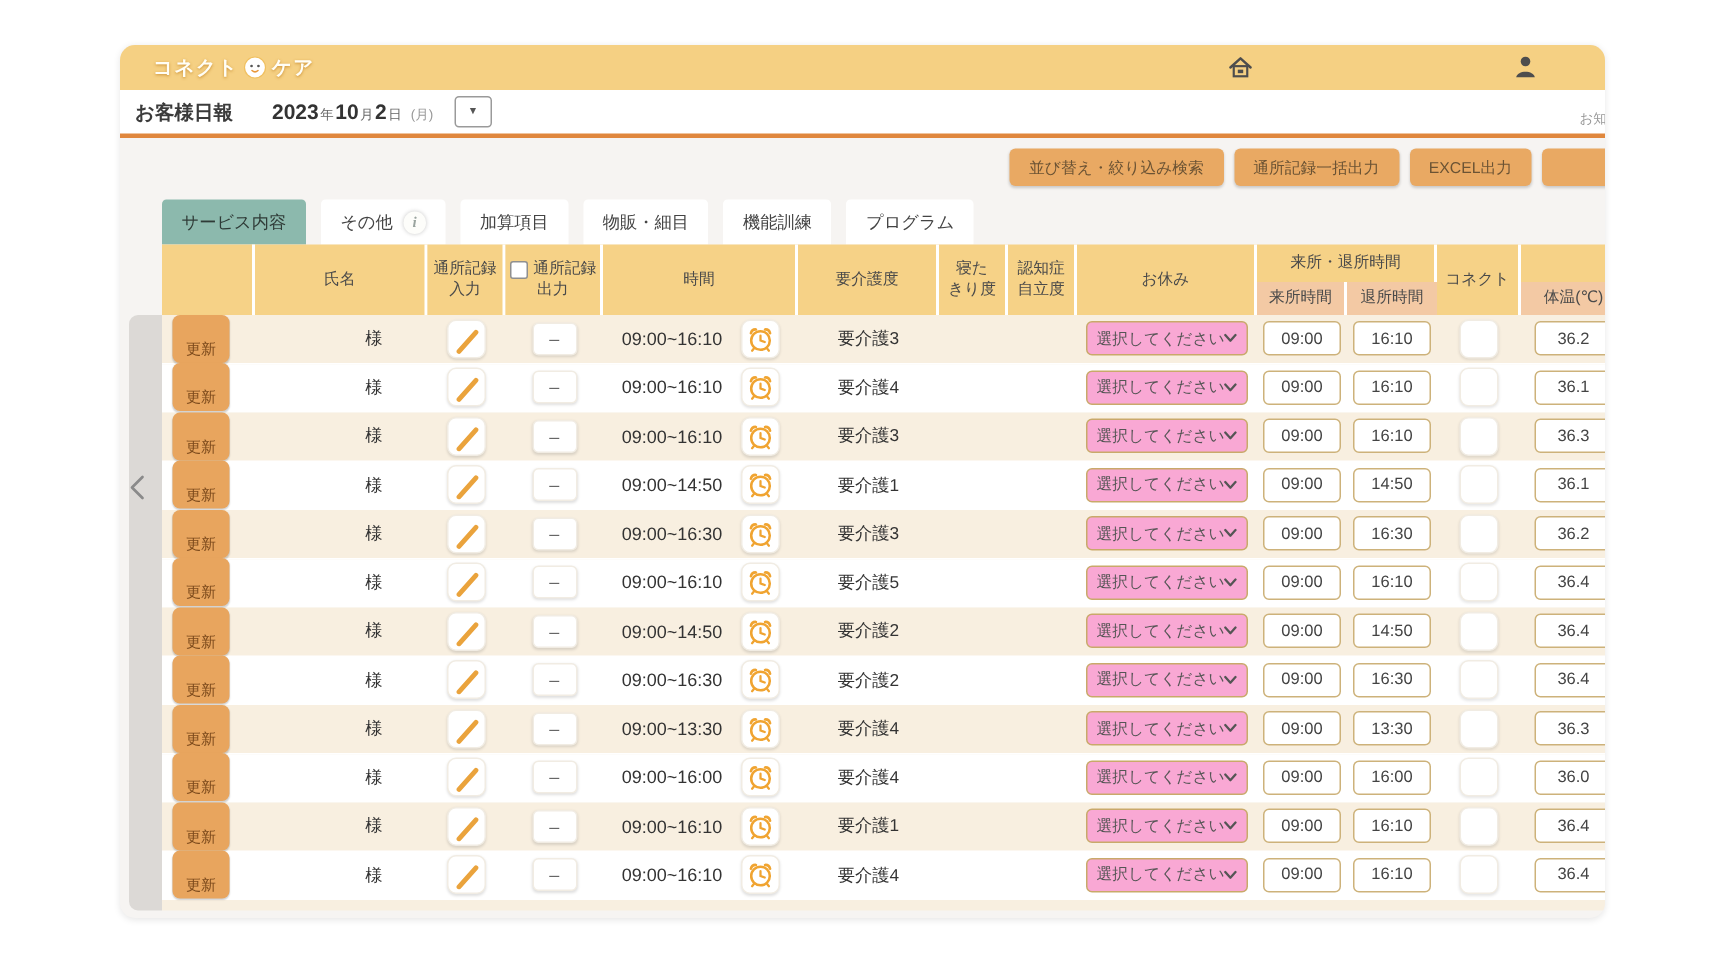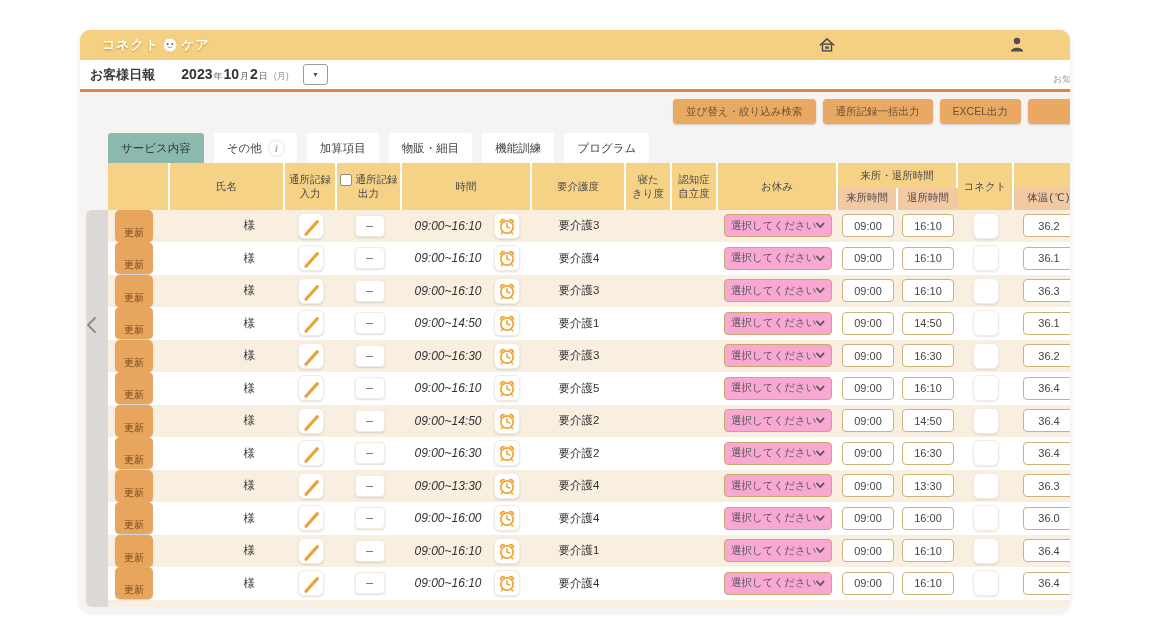--- a/index.html
+++ b/index.html
@@ -46,21 +46,21 @@
     font-family:"Liberation Serif","DejaVu Serif",serif;font-style:italic;font-weight:bold;
     font-size:10px;color:#9aa49f;}
   
   .table-wrap{position:absolute;left:28px;top:133px;width:976px;}
   .thead{display:flex;height:47px;}
   .th{background:#f6d287;border-right:2px solid #fff;display:flex;align-items:center;
     justify-content:center;text-align:center;white-space:pre-line;font-size:10.5px;
     color:#4a4a4a;box-sizing:border-box;flex:none;line-height:1.25;}
   .th-group{flex-direction:column;padding:0;}
   .vg-top{height:25px;width:100%;display:flex;align-items:center;justify-content:center;}
-  .vg-bottom{height:22px;width:100%;display:flex;font-family:Liberation Mono, monospace;}
+  .vg-bottom{height:22px;width:100%;display:flex;}
   .vg-cell{background:#f3c9a4;display:flex;align-items:center;justify-content:center;
     box-sizing:border-box;border-right:2px solid #fff;flex:none;}
   .vg-cell:last-child{border-right:none;}
   .hdr-check-line{display:flex;align-items:center;justify-content:center;gap:4px;}
   .hdr-checkbox{width:10px;height:10px;background:#fff;border:1px solid #8f8f8f;
     border-radius:2px;display:inline-block;cursor:pointer;}
   
   .c-update{width:62px;} .c-name{width:115px;} .c-pencil{width:52px;} .c-output{width:65px;}
   .c-time{width:130px;} .c-care{width:94px;} .c-bed{width:46px;} .c-dem{width:46px;}
   .c-rest{width:120px;} .c-arr{width:60px;} .c-lea{width:60px;} .c-trans{width:56px;}
@@ -76,21 +76,21 @@
   .btn-update{height:21px;padding:16px 9px;background:#e8a55e;border:none;border-radius:5px;
     color:#7c4a1c;font-size:10px;font-family:inherit;cursor:pointer;
     box-shadow:0 1px 1px rgba(0,0,0,.18);}
   .icon-btn{width:26px;height:26px;background:#fff;border:1px solid #f1ece3;border-radius:6px;
     display:flex;align-items:center;justify-content:center;cursor:pointer;
     box-shadow:0 1px 2px rgba(0,0,0,.13);padding:0;}
   .btn-output{width:30px;height:22px;background:#fff;border:1px solid #f1ece3;border-radius:4px;
     color:#666;font-size:12px;line-height:1;cursor:pointer;box-shadow:0 1px 2px rgba(0,0,0,.13);
     display:flex;align-items:center;justify-content:center;font-family:inherit;}
   .c-time{gap:12px;}
-  .time-text{font-size:12px;color:#333;font-style:italic;}
+  .time-text{font-size:12px;color:#333;}
   .sel{width:108px;height:23px;background:#f9a8d4;border:1px solid #c9a96a;border-radius:4px;
     display:flex;align-items:center;justify-content:space-between;padding:0 6px;
     box-sizing:border-box;font-size:10.5px;color:#555;cursor:pointer;white-space:nowrap;}
   .tin{width:52px;height:23px;background:#fff;border:1px solid #cdb27a;border-radius:4px;
     box-sizing:border-box;text-align:center;font-size:11px;color:#444;font-family:inherit;}
   .btn-blank{width:26px;height:26px;background:#fff;border:1px solid #f1ece3;border-radius:6px;
     cursor:pointer;box-shadow:0 1px 2px rgba(0,0,0,.10);}
   .tfoot-strip{height:7px;background:#f8efe0;}
   
   .side-strip{position:absolute;left:6px;top:180px;width:22px;height:397px;background:#dcd9d6;

